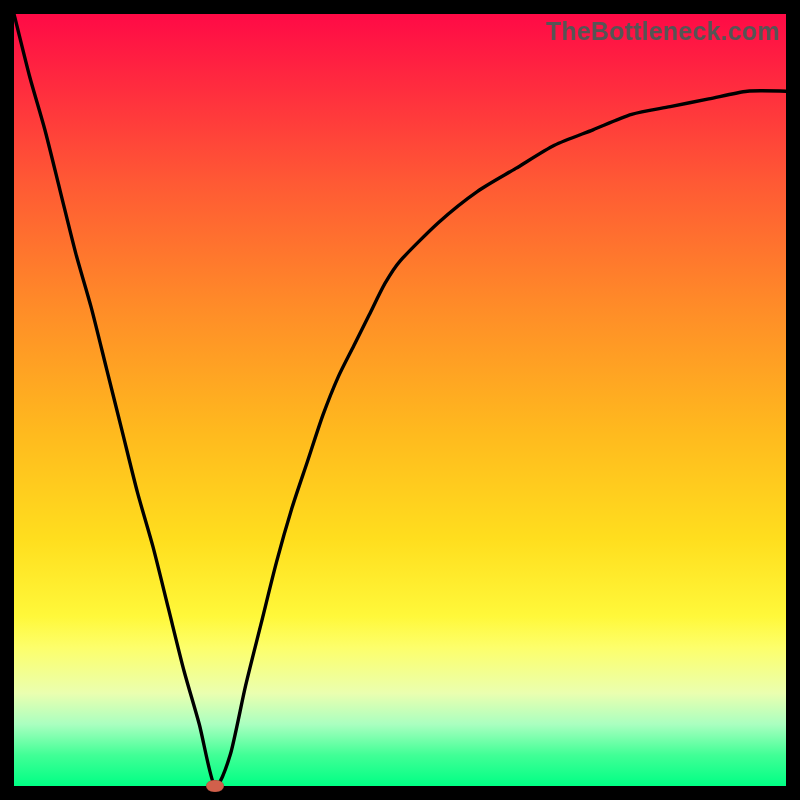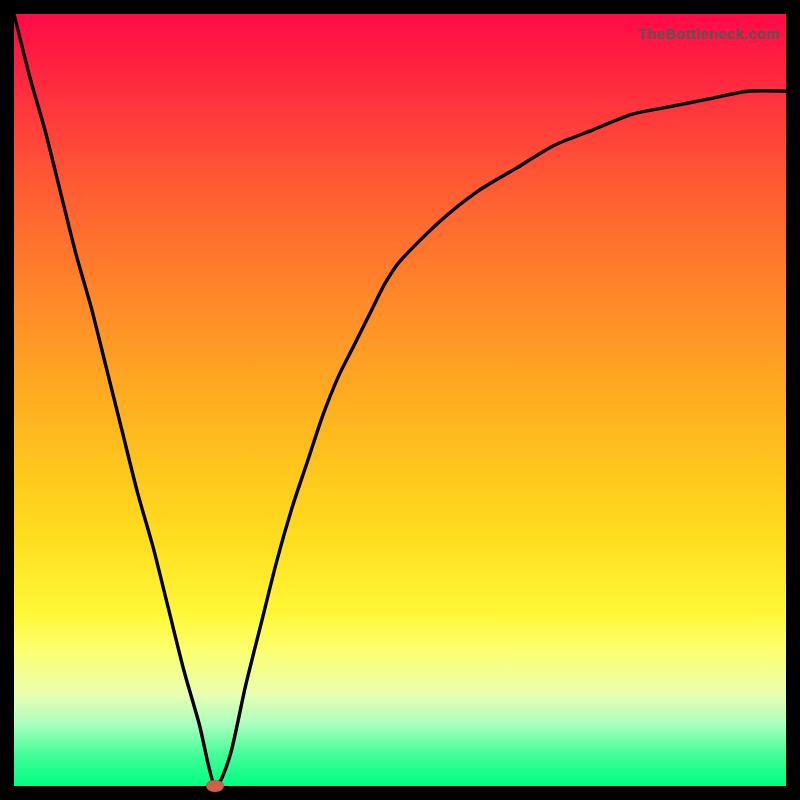--- a/index.html
+++ b/index.html
@@ -33,24 +33,24 @@
       #fff83a 78%,
       #fdff6a 82%,
       #eaffb0 88%,
       #aaffc0 92%,
       #41ff96 96%,
       #00ff84 100%
     );
   }
   .watermark {
     position: absolute;
-    top: 11px;
+    top: 3px;
     right: 6px;
     color: #555;
-    font-size: 15px;
+    font-size: 25px;
     font-weight: 600;
     letter-spacing: 0.2px;
     user-select: none;
   }
   svg.curve {
     position: absolute;
     left: 0;
     top: 0;
     width: 772px;
     height: 772px;

